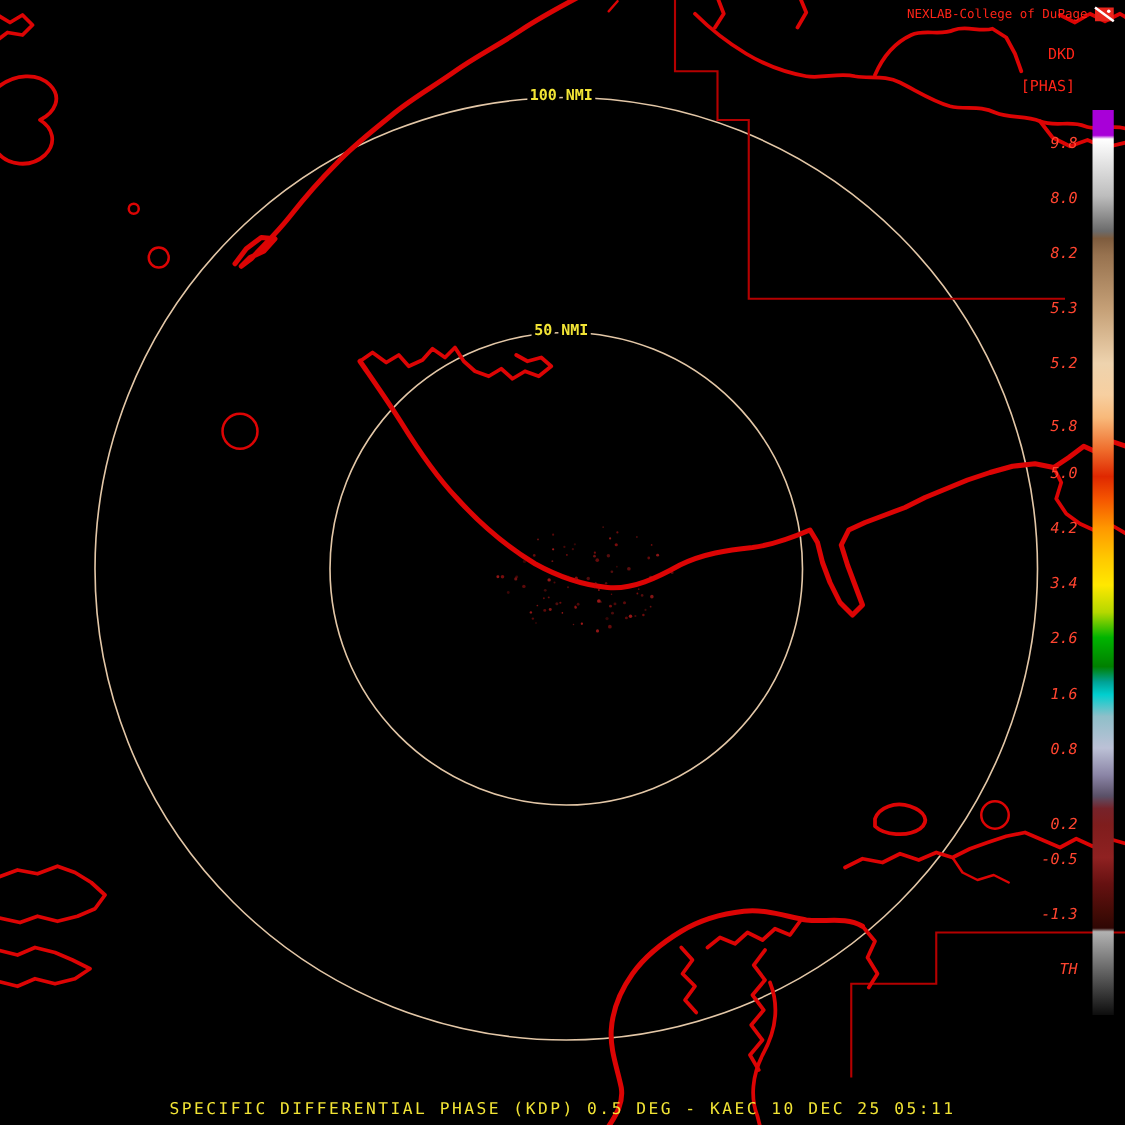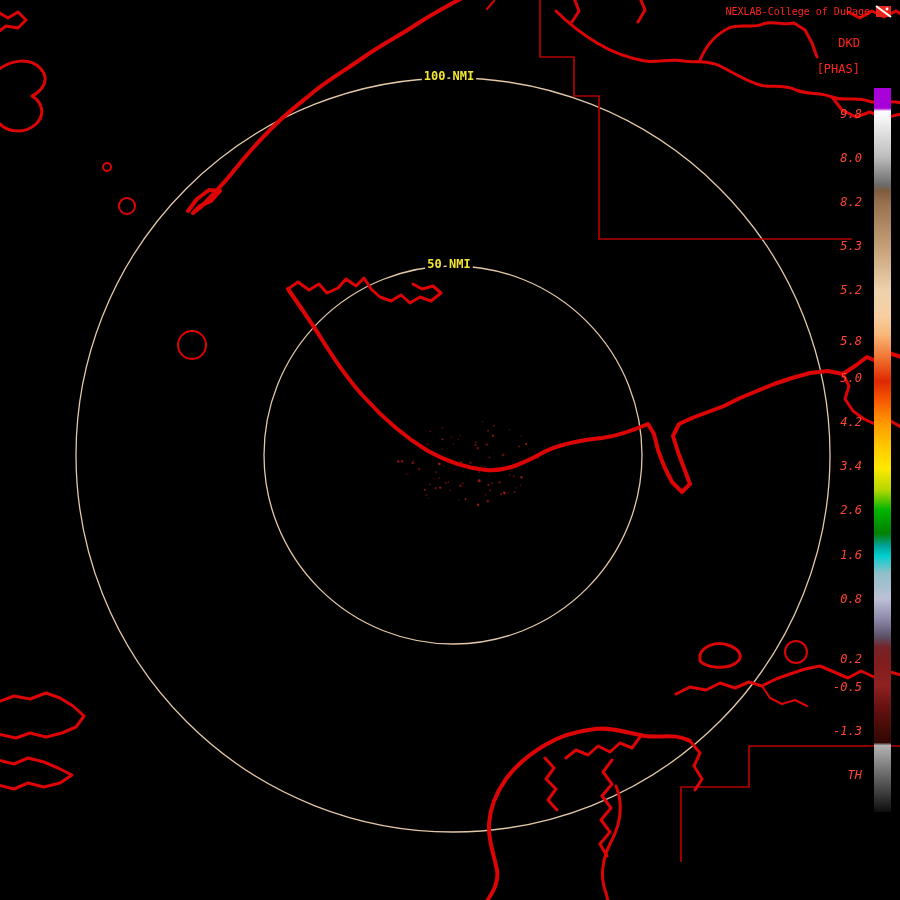--- a/index.html
+++ b/index.html
@@ -186,13 +186,14 @@
       <div class="tick" style="top: 466.4px;">3.4</div>
       <div class="tick" style="top: 510.45px;">2.6</div>
       <div class="tick" style="top: 554.5px;">1.6</div>
       <div class="tick" style="top: 598.55px;">0.8</div>
       <div class="tick" style="top: 659px;">0.2</div>
       <div class="tick" style="top: 686.65px;">-0.5</div>
       <div class="tick" style="top: 730.7px;">-1.3</div>
       <div class="tick" style="top: 774.75px;">TH</div>
     </div>
 
+  <div class="caption">SPECIFIC DIFFERENTIAL PHASE (KDP) 0.5 DEG - KAEC 10 DEC 25 05:11</div>
 </div>
 
 </body></html>

